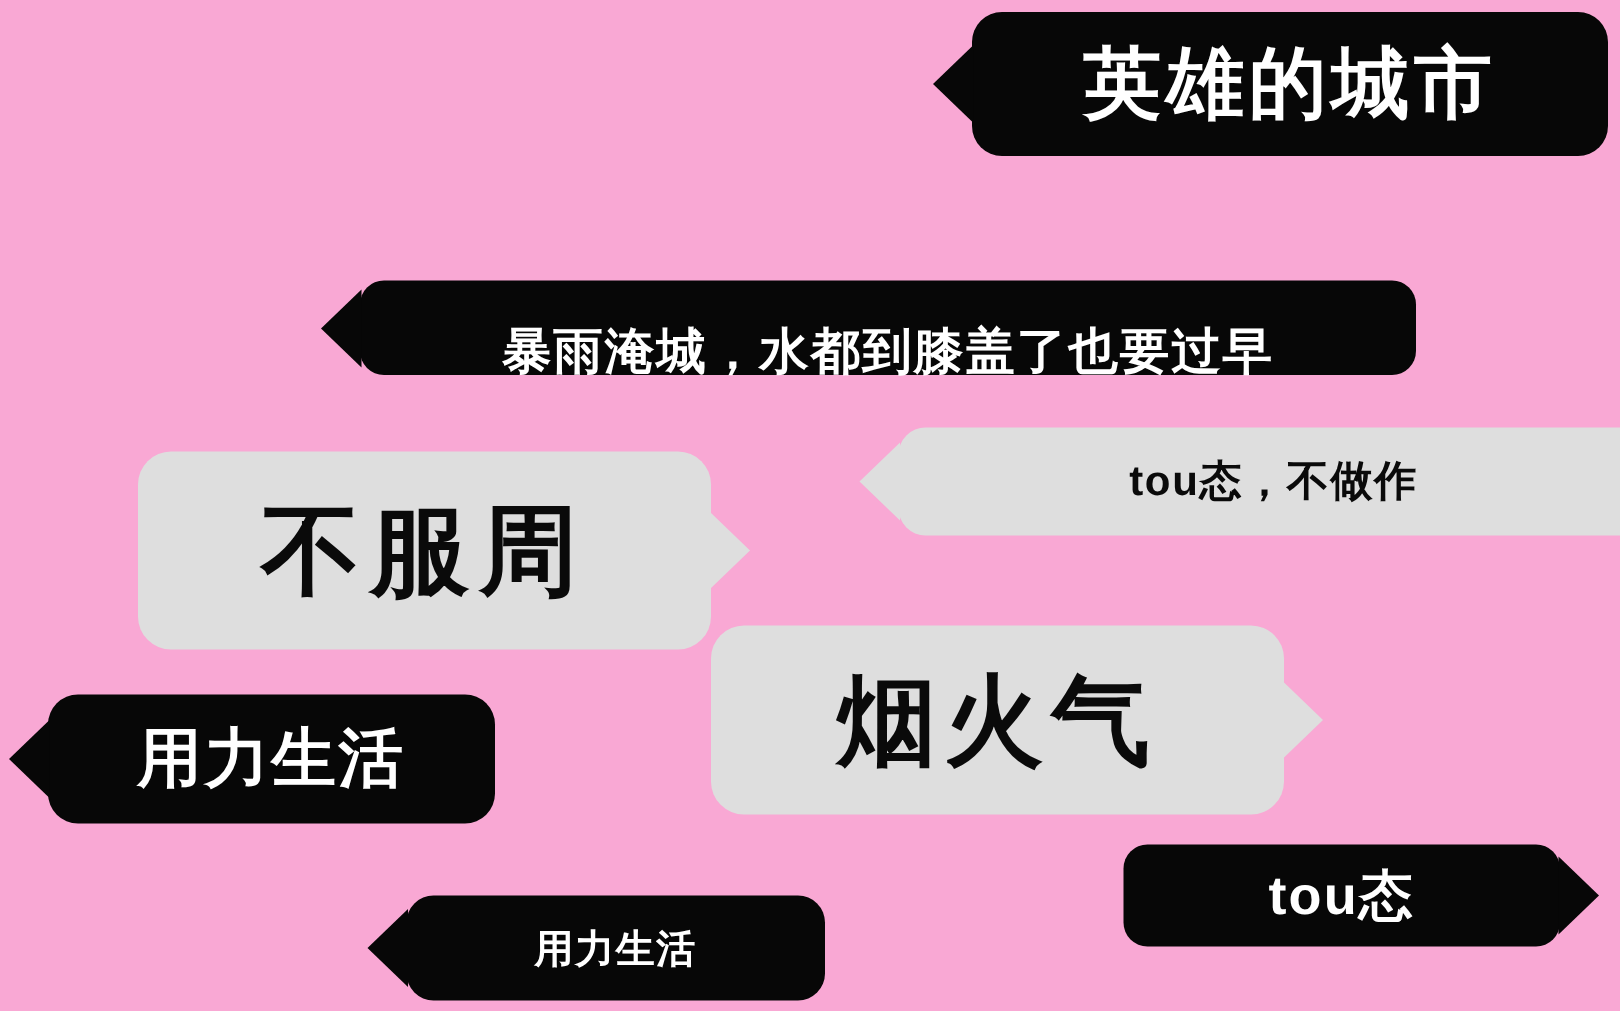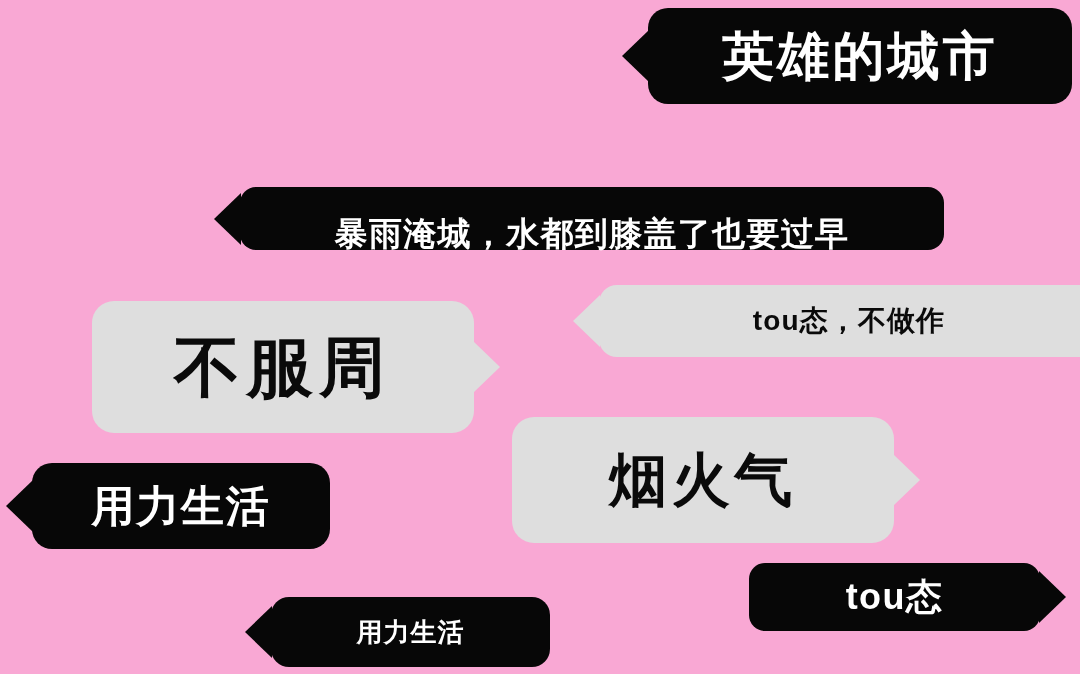--- a/index.html
+++ b/index.html
@@ -83,21 +83,21 @@
 
   #b-month       { left: 8px;   top: 58px;  width: 560px; height: 100px; border-radius: 22px; font-size: 45px; }
 
   #b-rain        { left: 240px; top: 187px; width: 704px; height: 63px;  border-radius: 16px; font-size: 33px; align-items: flex-end; }
 
   #b-attitude    { left: 599px; top: 285px; width: 500px; height: 72px;  border-radius: 18px; font-size: 28px; }
 
   #b-buzhou      { left: 92px;  top: 301px; width: 382px; height: 132px; border-radius: 22px; font-size: 66px; }
   #b-buzhou .label { letter-spacing: 0.10em; }
 
-  #b-firework    { left: 512px; top: 417px; width: 382px; height: 126px; border-radius: 22px; font-size: 58px; }
+  #b-firework    { left: 474px; top: 417px; width: 382px; height: 126px; border-radius: 22px; font-size: 66px; }
   #b-firework .label { letter-spacing: 0.08em; }
 
   #b-infra       { left: 32px;  top: 463px; width: 298px; height: 86px;  border-radius: 20px; font-size: 43px; }
 
   #b-furnace     { left: 749px; top: 563px; width: 291px; height: 68px;  border-radius: 16px; font-size: 36px; }
 
   #b-live        { left: 271px; top: 597px; width: 279px; height: 70px;  border-radius: 18px; font-size: 26px; }
 </style>
 </head>
 <body>

